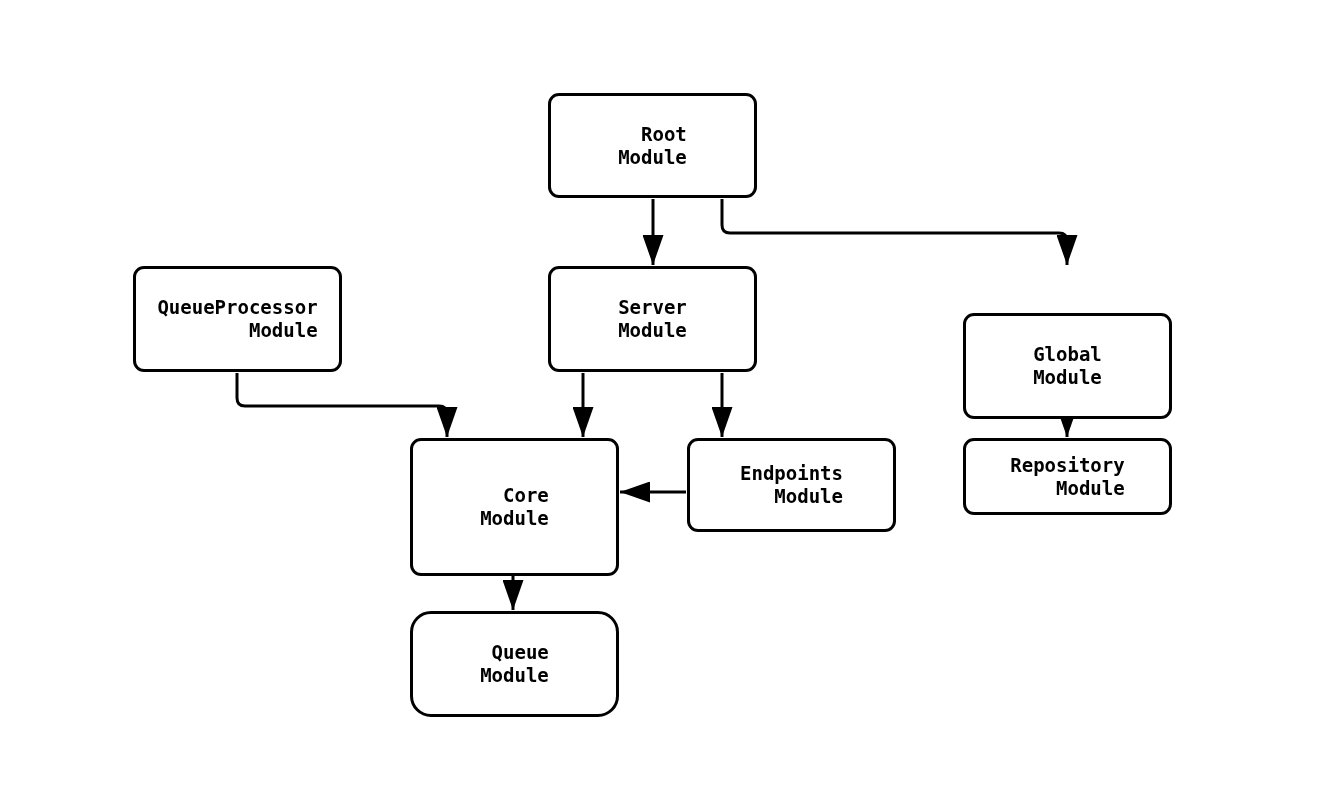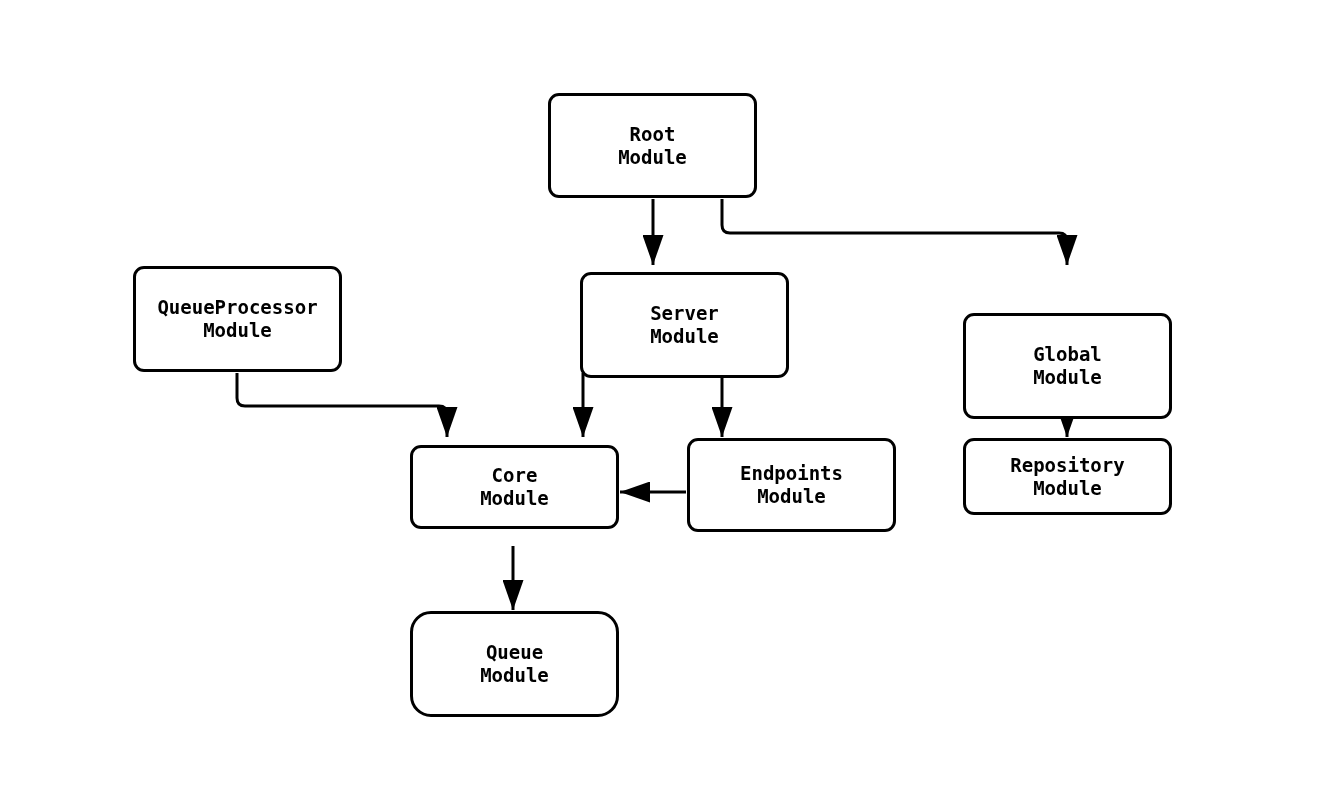--- a/index.html
+++ b/index.html
@@ -30,32 +30,32 @@
     box-sizing: border-box;
     background: #ffffff;
     border: 3px solid #000000;
     border-radius: 11px;
     display: flex;
     align-items: center;
     justify-content: center;
   }
   .node-label {
     white-space: pre-line;
-    text-align: center;
+    text-align: right;
     font-weight: bold;
     font-size: 19px;
     line-height: 23px;
     color: #000000;
   }
   
   .n-root           { left: 548px;  top: 93px; height: 105px; }
   .n-queueprocessor { left: 133px;  top: 266px; }
-  .n-server         { left: 548px;  top: 272px; margin-left: 32px; }
+  .n-server         { left: 548px;  top: 266px; }
   .n-global         { left: 963px;  top: 266px; margin-top: 47px; }
-  .n-core           { left: 410px;  top: 438px; height: 84px; margin-top: 7px; }
+  .n-core           { left: 410px;  top: 438px; height: 138px; }
   .n-endpoints      { left: 687px;  top: 438px; height: 94px; }
   .n-repository     { left: 963px;  top: 438px; height: 77px; }
   .n-queue          { left: 410px;  top: 611px; border-radius: 21px; }
   .edge {
     fill: none;
     stroke: #000000;
     stroke-width: 3;
   }
 </style>
 </head>

